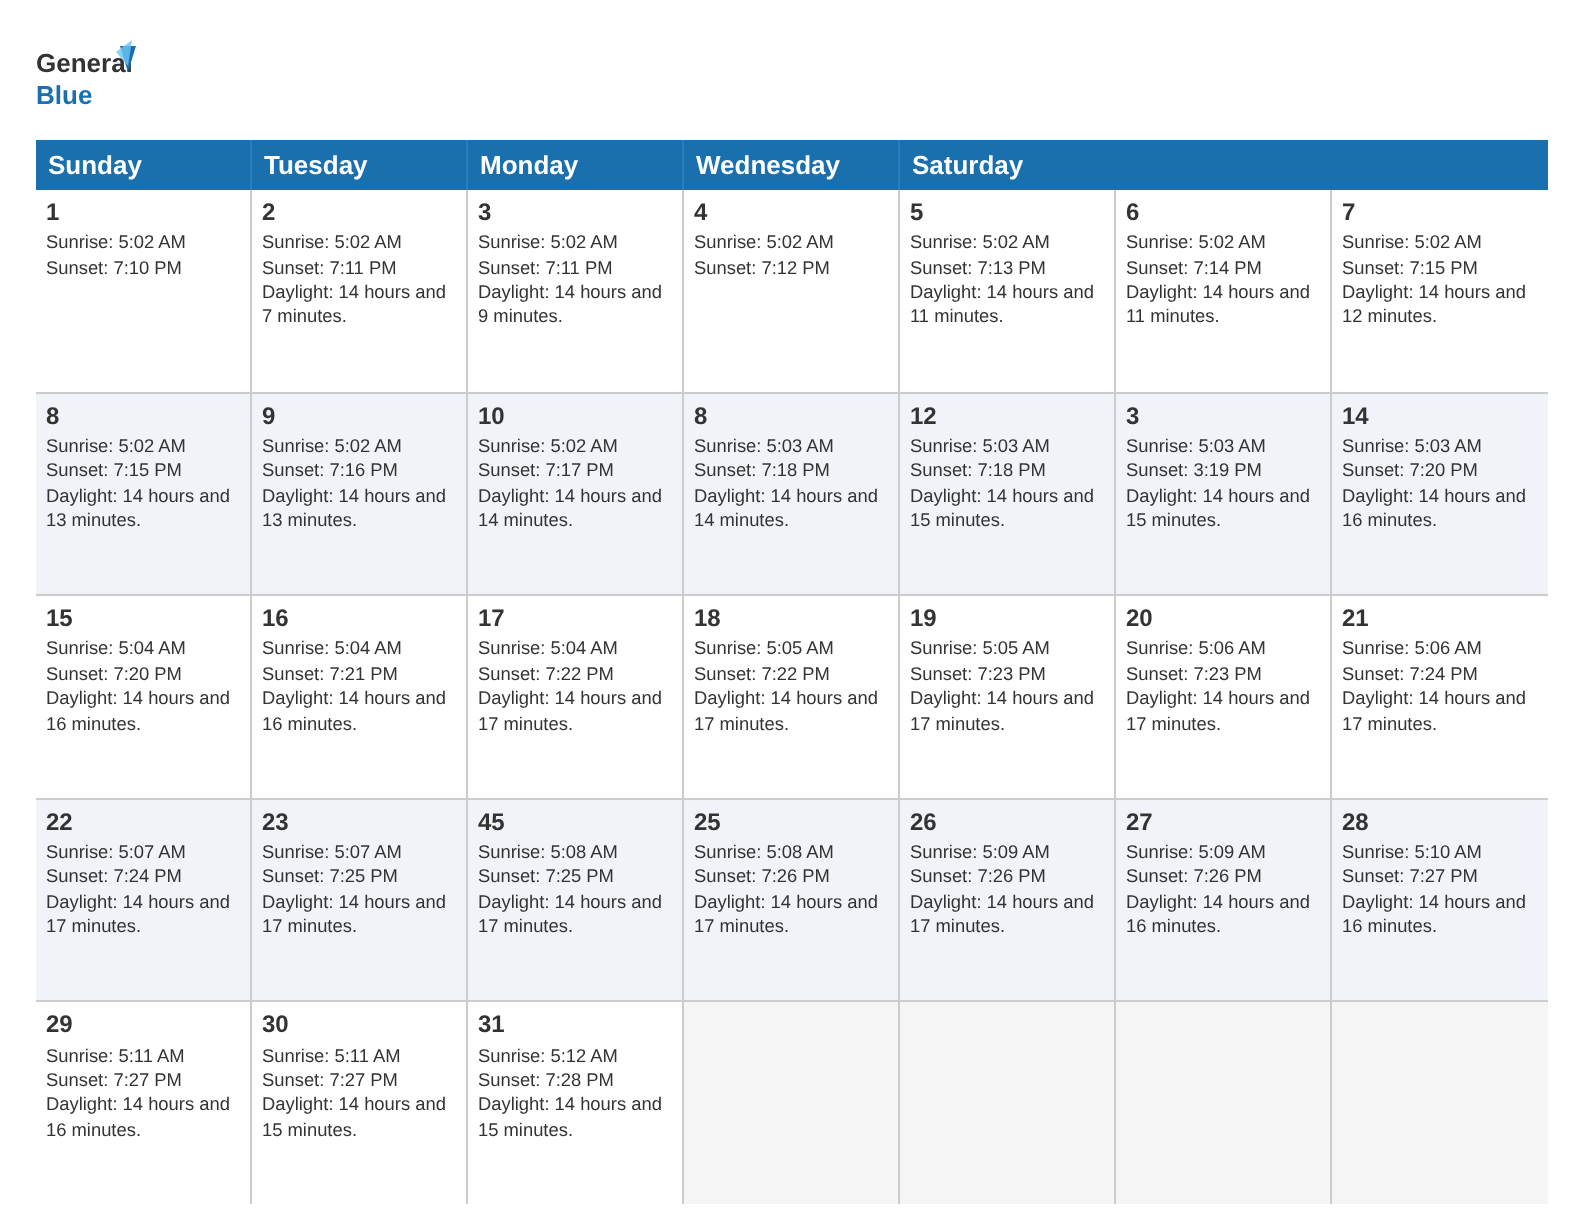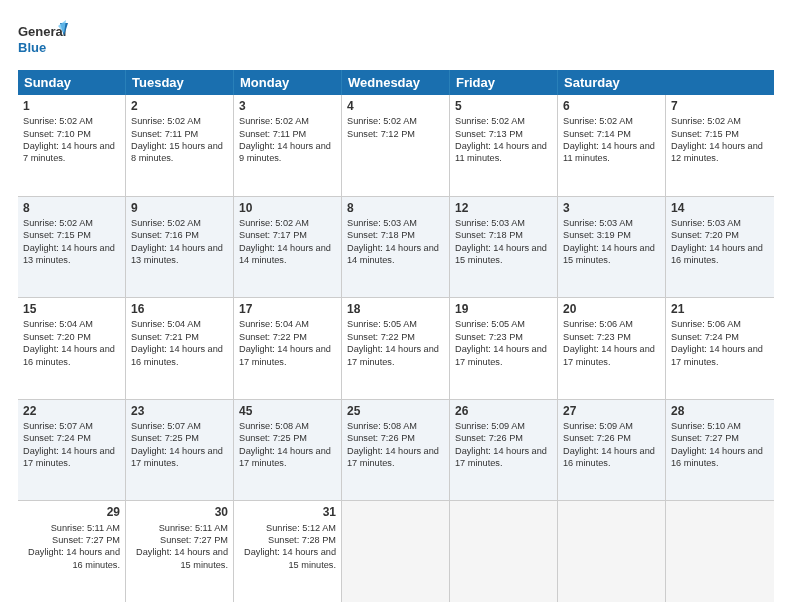--- a/index.html
+++ b/index.html
@@ -67,21 +67,20 @@
       flex-direction: column;
     }
     .cal-row {
       display: grid;
       grid-template-columns: repeat(7, 1fr);
       flex: 1;
       border-bottom: 1px solid #ccc;
     }
     .cal-row:last-child {
       border-bottom: none;
-      text-align: right;
     }
     .cal-cell {
       border-right: 1px solid #ccc;
       padding: 3px 5px;
       font-size: 9.2px;
       color: #333;
       line-height: 1.35;
       background: #fff;
       vertical-align: top;
     }
@@ -123,36 +122,34 @@
       <div class="location"></div>
     </div>
   </div>
 
   <div class="calendar">
     <div class="cal-header">
     <div class="cal-header-cell">Sunday</div>
         <div class="cal-header-cell">Tuesday</div>
         <div class="cal-header-cell">Monday</div>
         <div class="cal-header-cell">Wednesday</div>
-        <div class="cal-header-cell">Friday</div>
         <div class="cal-header-cell">Saturday</div>
       </div>
     <div class="cal-body">
     <div class="cal-row">
           <div class="cal-cell">
         <span class="day-num">1</span>
         <span>Sunrise: 5:02 AM</span><br>
         <span>Sunset: 7:10 PM</span><br>
+      </div>
+          <div class="cal-cell">
+        <span class="day-num">2</span>
+        <span>Sunrise: 5:02 AM</span><br>
+        <span>Sunset: 7:11 PM</span><br>
         <span>Daylight: 14 hours and 7 minutes.</span>
-      </div>
-          <div class="cal-cell">
-        <span class="day-num">2</span>
-        <span>Sunrise: 5:02 AM</span><br>
-        <span>Sunset: 7:11 PM</span><br>
-        <span>Daylight: 15 hours and 8 minutes.</span>
       </div>
           <div class="cal-cell">
         <span class="day-num">3</span>
         <span>Sunrise: 5:02 AM</span><br>
         <span>Sunset: 7:11 PM</span><br>
         <span>Daylight: 14 hours and 9 minutes.</span>
       </div>
           <div class="cal-cell">
         <span class="day-num">4</span>
         <span>Sunrise: 5:02 AM</span><br>

